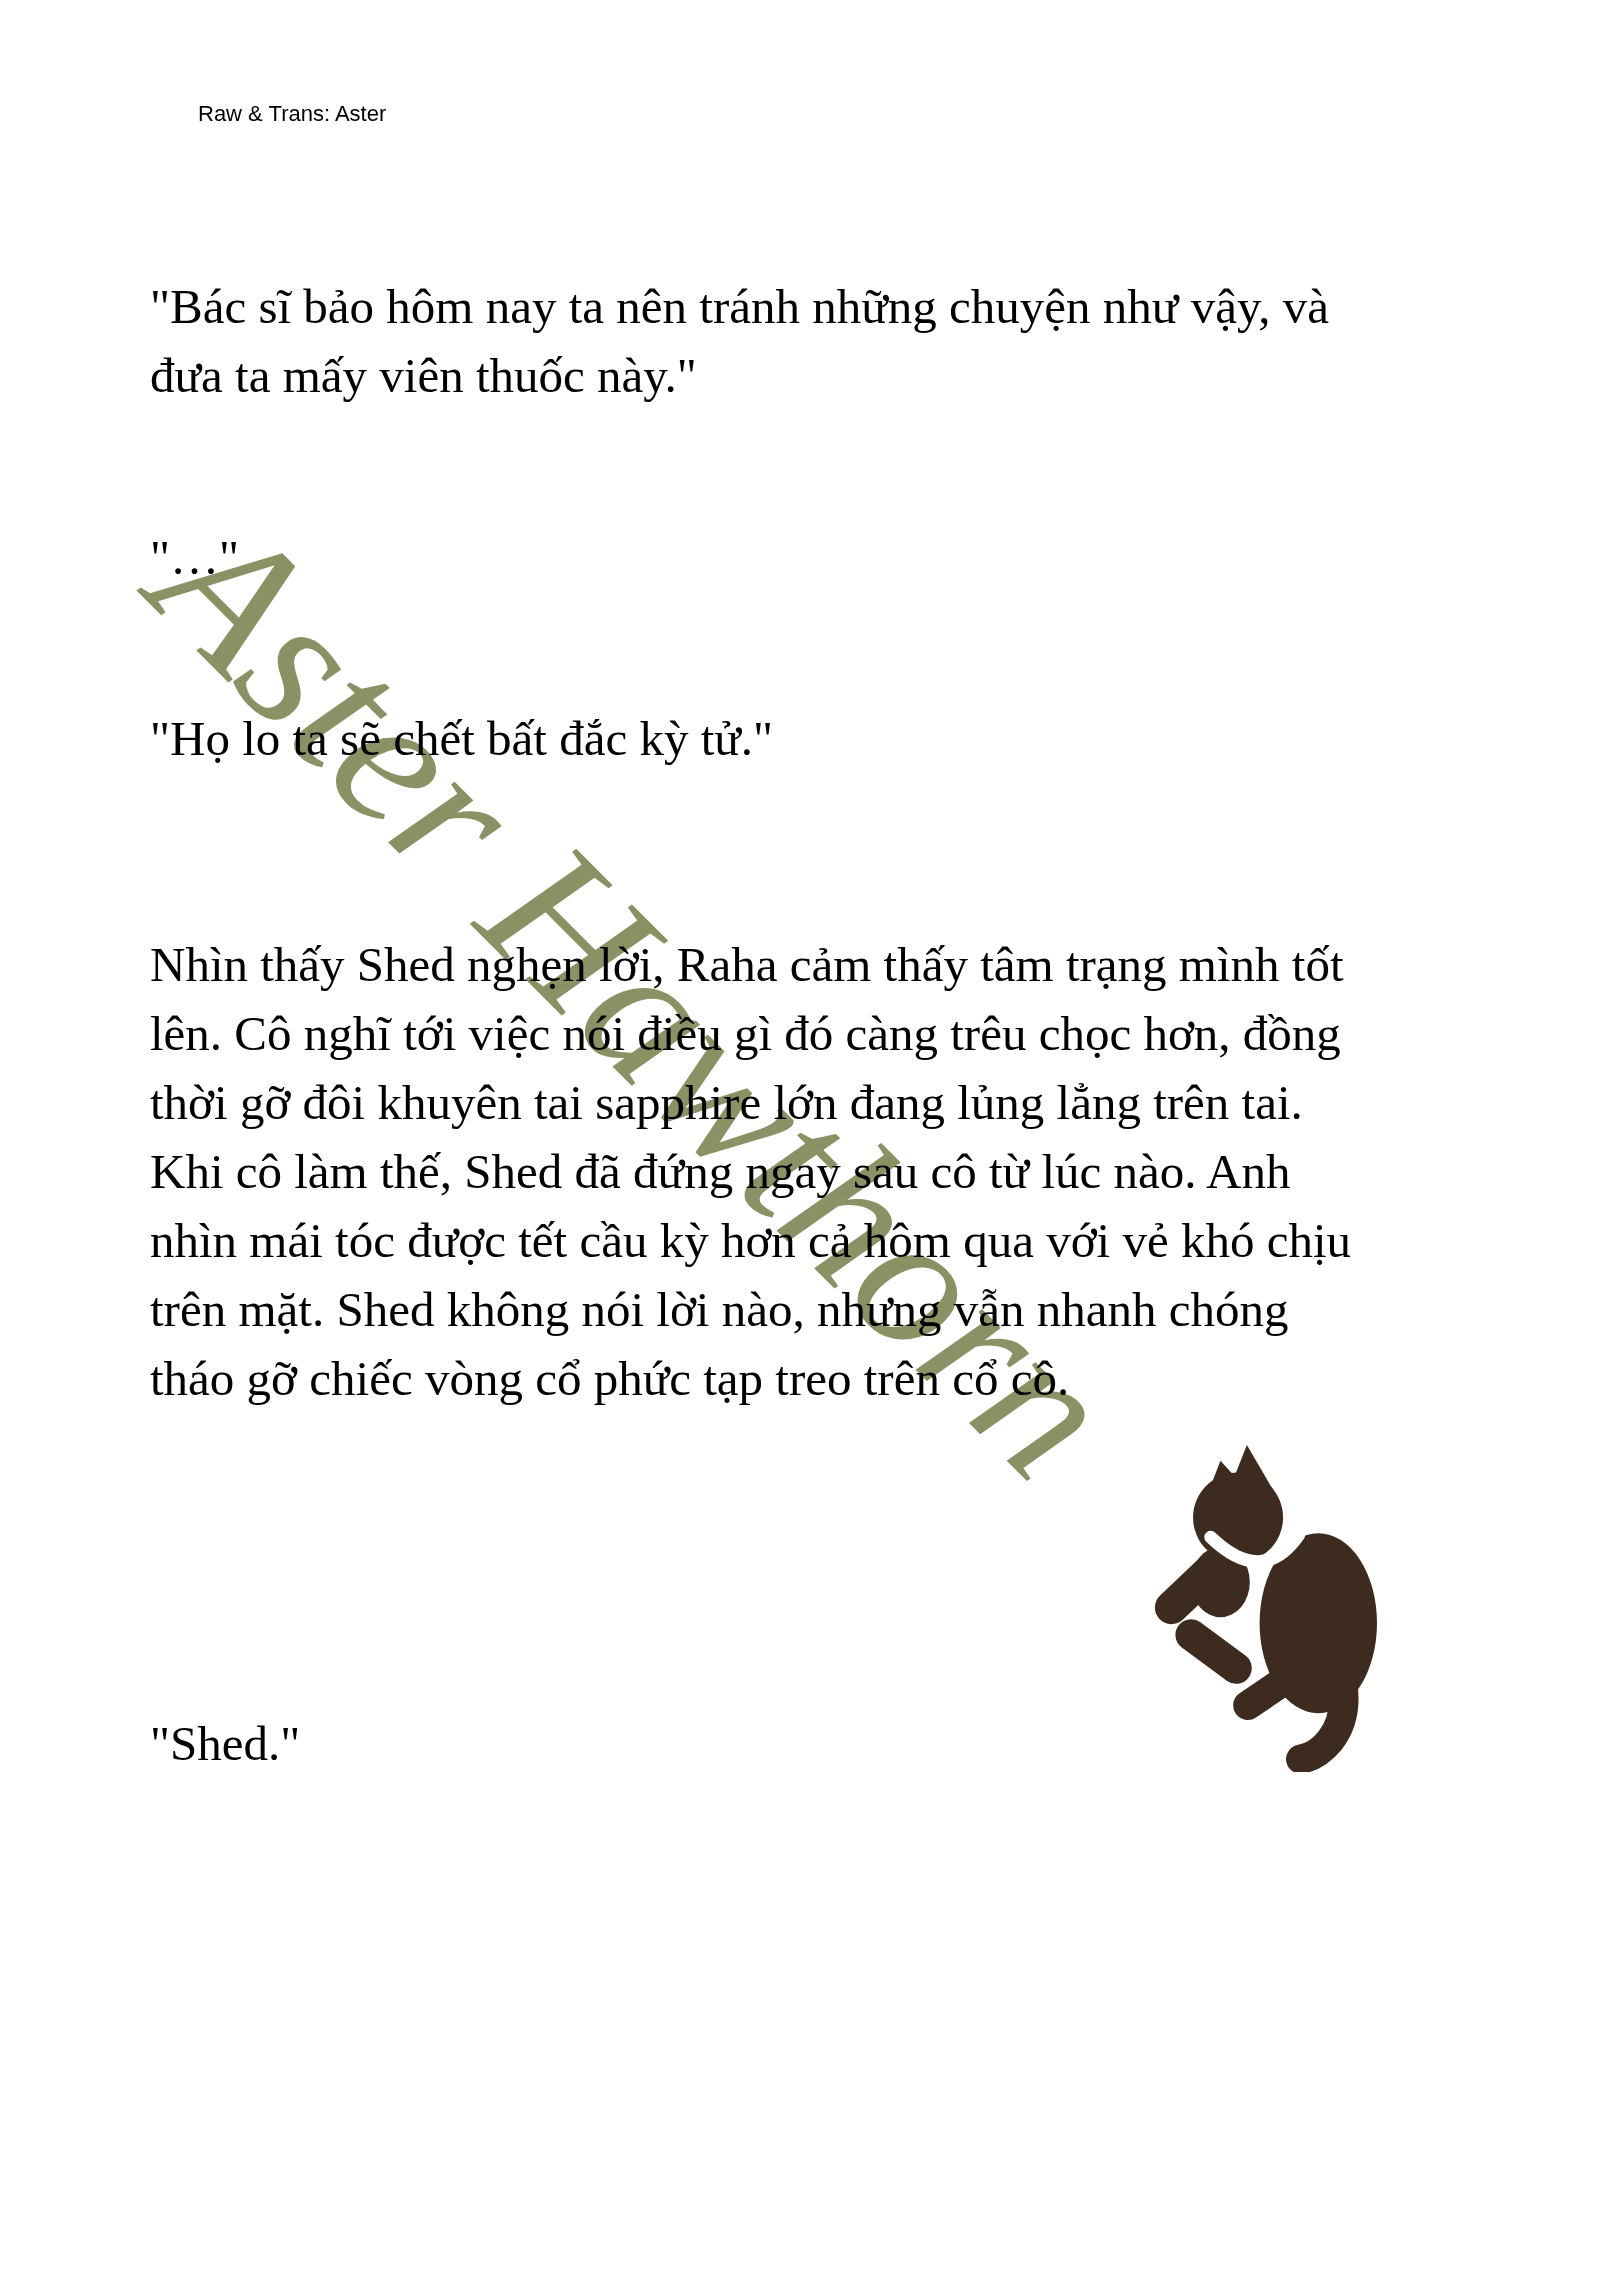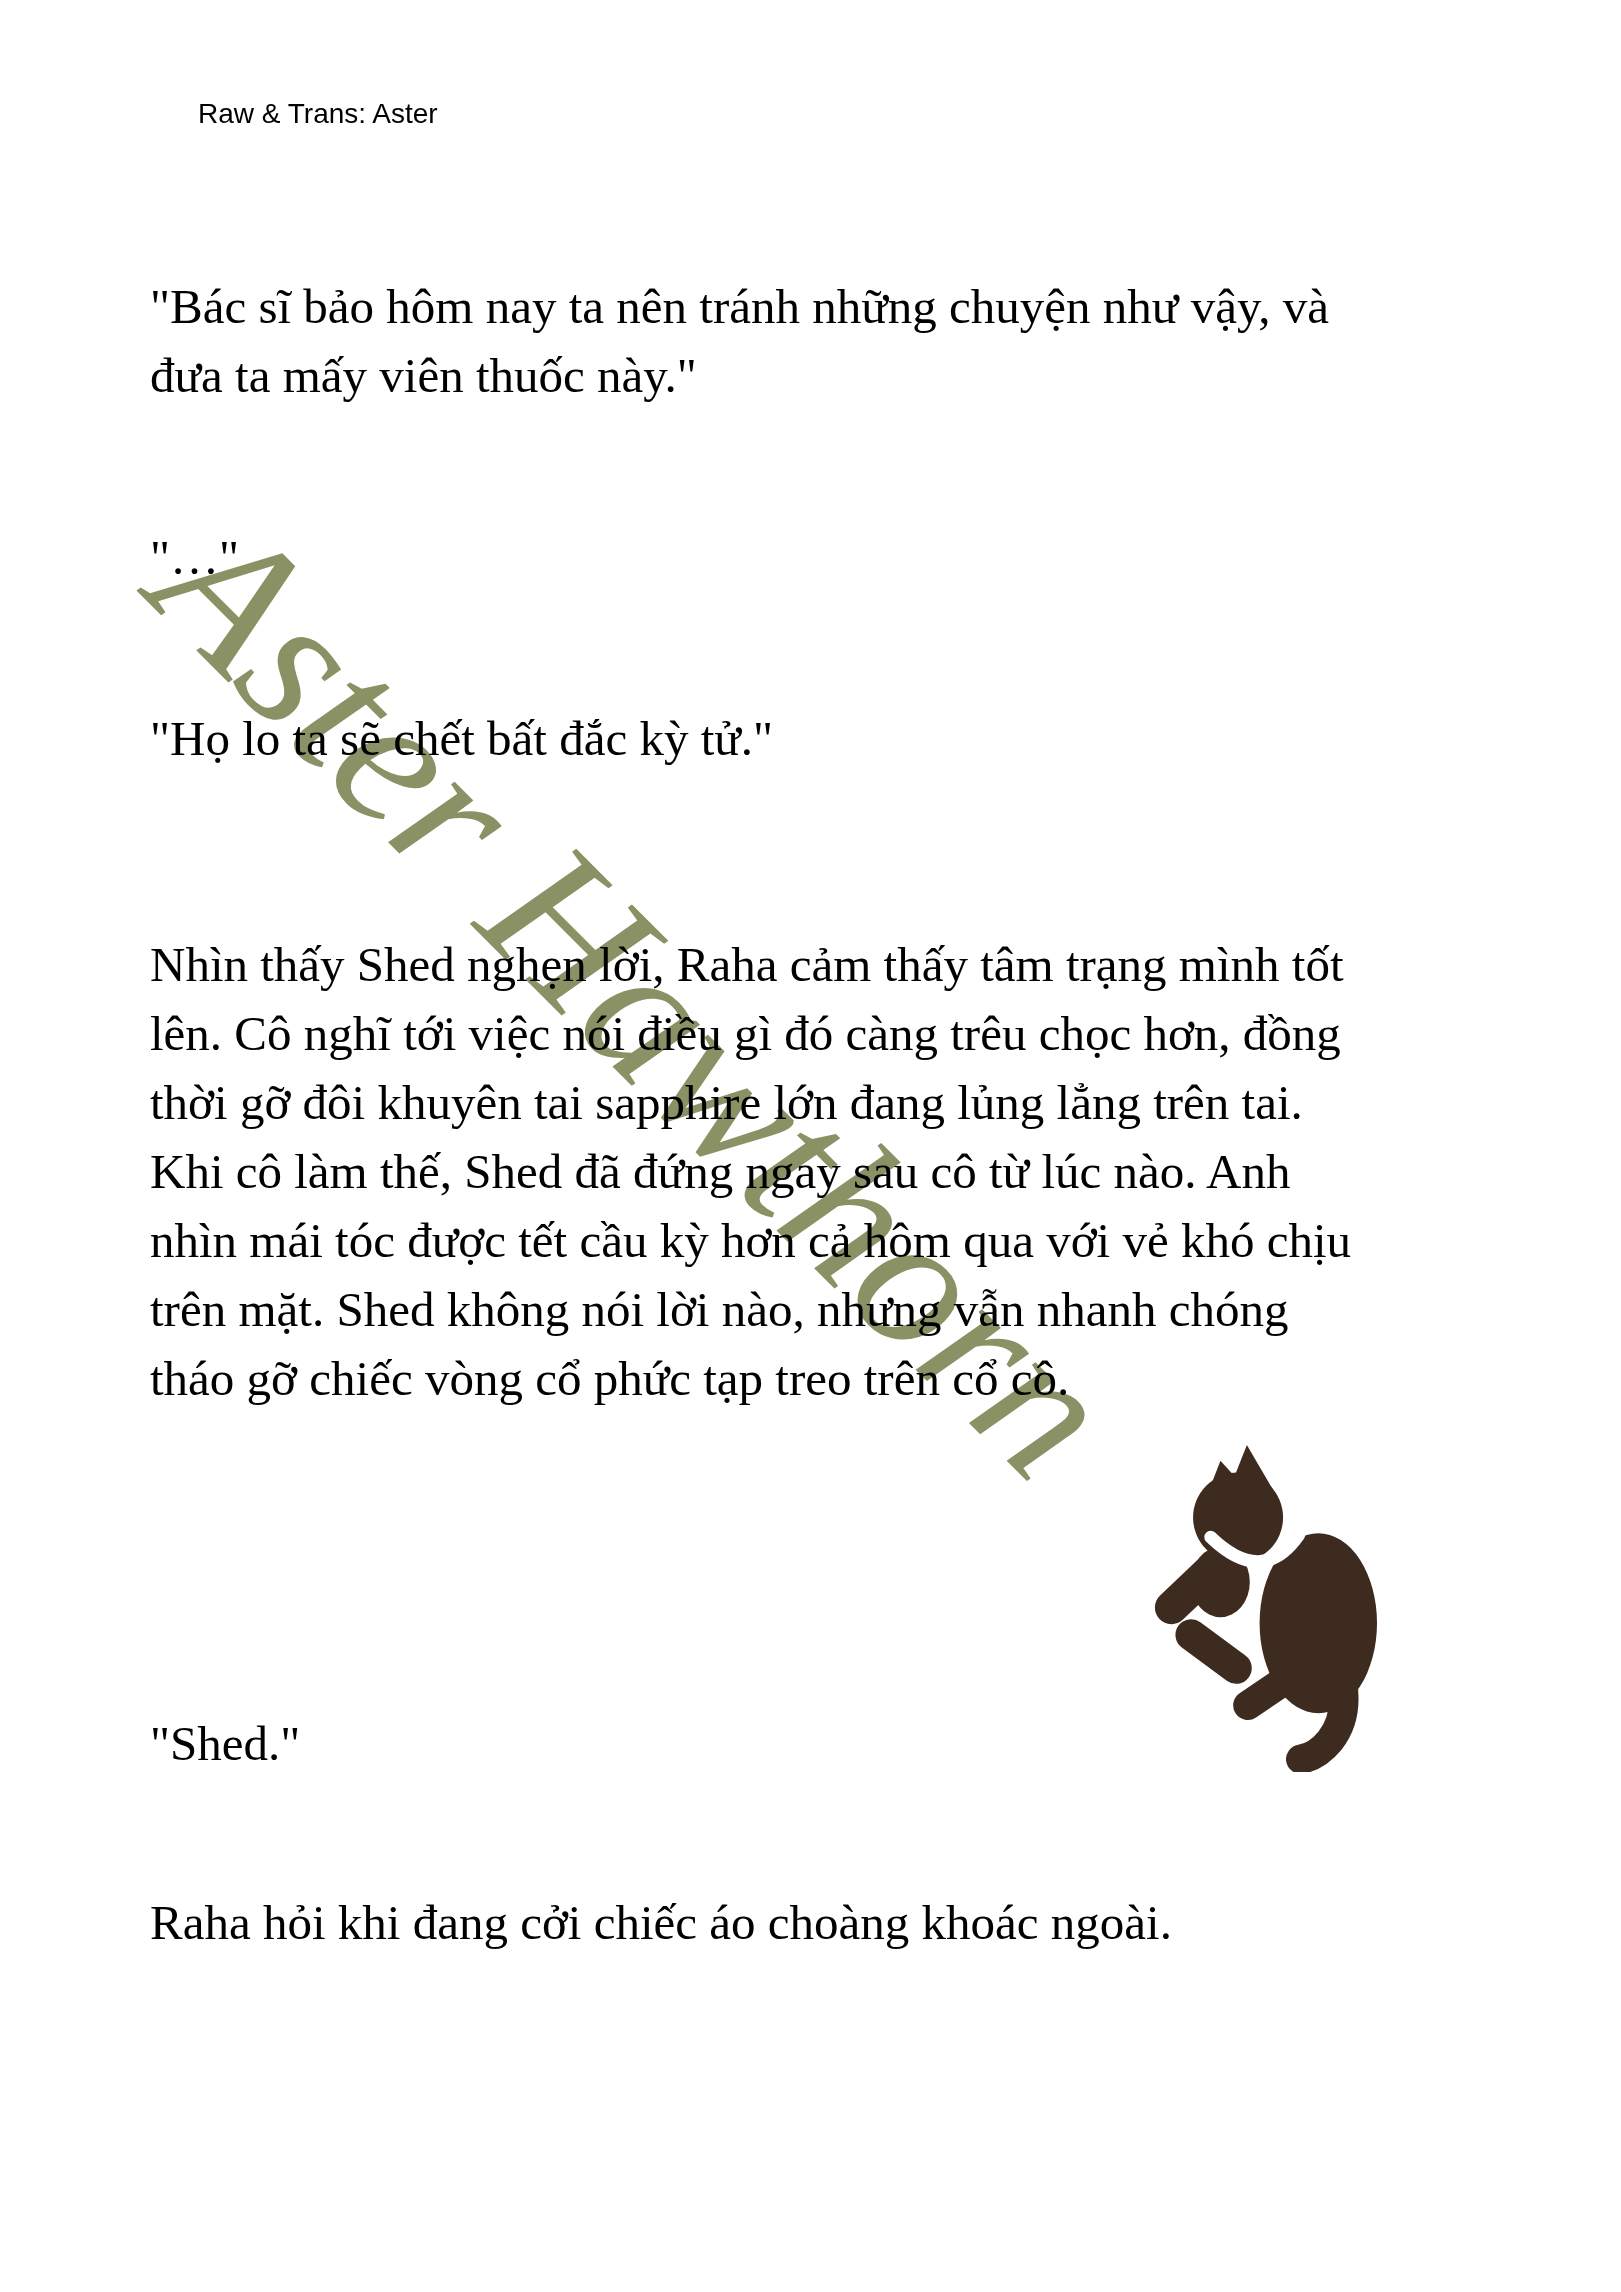--- a/index.html
+++ b/index.html
@@ -13,21 +13,21 @@
     height: 2293px;
     background: #ffffff;
     overflow: hidden;
     font-family: "Liberation Serif", "DejaVu Serif", serif;
   }
   .doc-header {
     position: absolute;
     left: 198px;
     top: 96px;
     font-family: "Liberation Sans", "DejaVu Sans", sans-serif;
-    font-size: 28px;
+    font-size: 22px;
     line-height: 35px;
     color: #000000;
     z-index: 4;
     white-space: nowrap;
   }
   .body-text {
     position: absolute;
     left: 150px;
     width: 1402px;
     font-family: "Liberation Serif", "DejaVu Serif", serif;
@@ -99,16 +99,15 @@
 lên. Cô nghĩ tới việc nói điều gì đó càng trêu chọc hơn, đồng
 thời gỡ đôi khuyên tai sapphire lớn đang lủng lẳng trên tai.
 Khi cô làm thế, Shed đã đứng ngay sau cô từ lúc nào. Anh
 nhìn mái tóc được tết cầu kỳ hơn cả hôm qua với vẻ khó chịu
 trên mặt. Shed không nói lời nào, nhưng vẫn nhanh chóng
 tháo gỡ chiếc vòng cổ phức tạp treo trên cổ cô.</p>
 
 
   <p class="body-text" style="top:1709px">"Shed."</p>
 
-  <p class="body-text" style="top:1888px">Raha hỏi khi đang cởi chiếc áo choàng khoác ngoài.</p>
 
 </div>
 
 
 </body></html>

